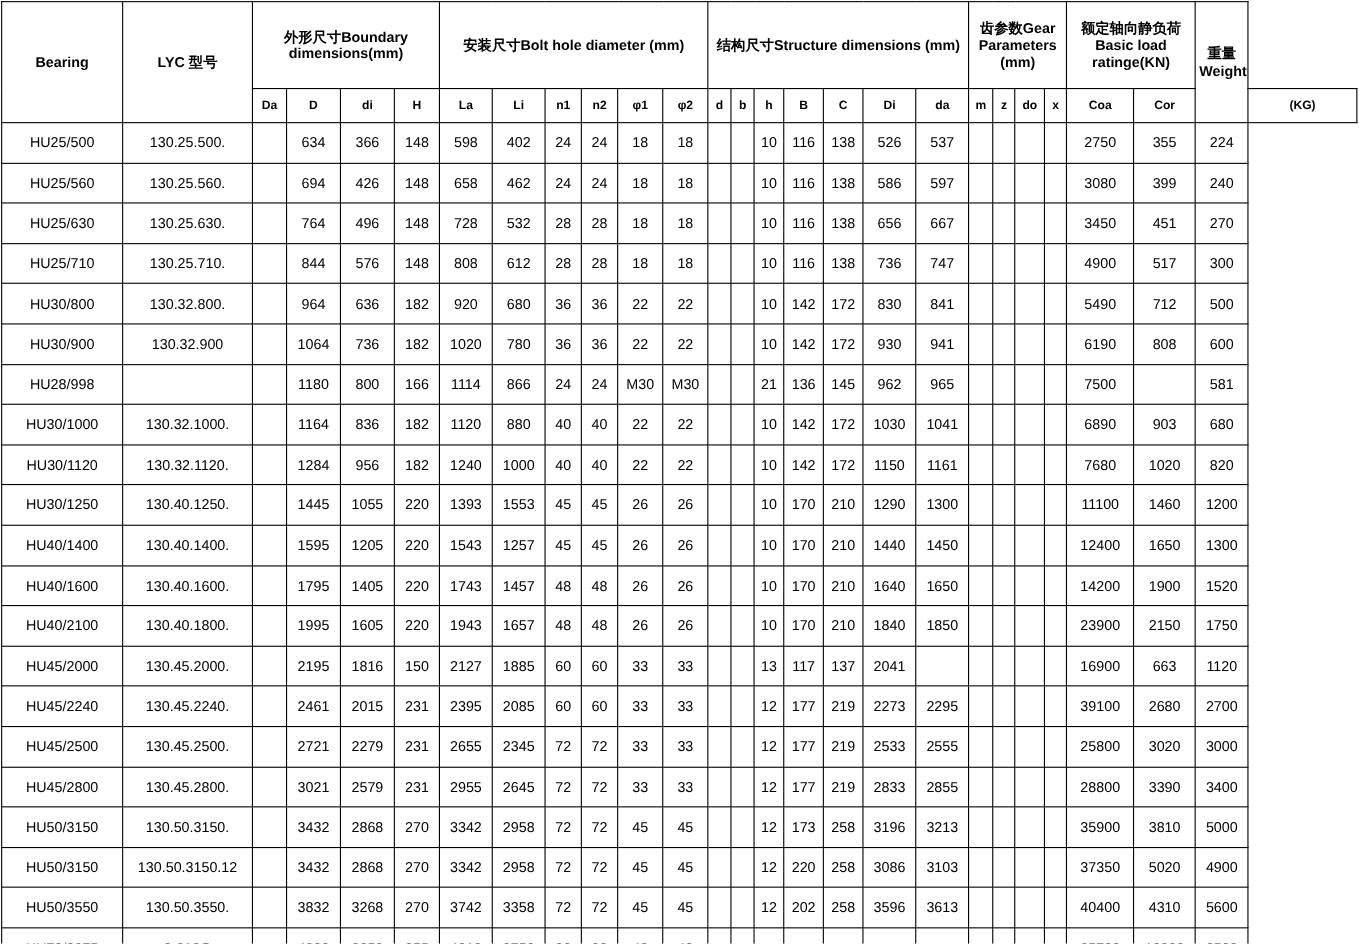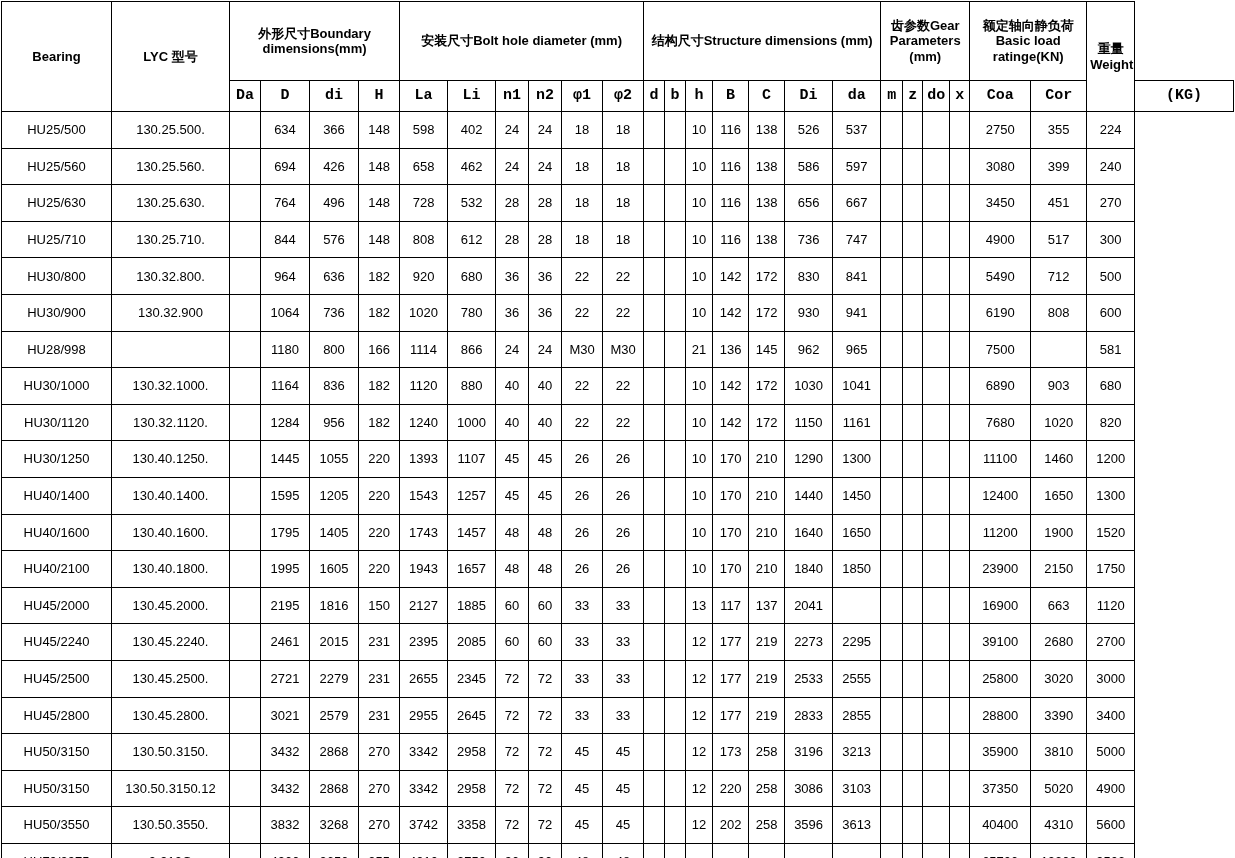--- a/index.html
+++ b/index.html
@@ -38,22 +38,21 @@
     white-space: nowrap;
   }
   table.spec thead th.group {
     height: 74px;
     font-size: 13px;
     white-space: normal;
     padding: 2px 3px;
   }
   table.spec thead th.sub {
     height: 30px;
-    font-size: 15px;
-    font-family: Liberation Mono, monospace;
+    font-size: 11px;
   }
   table.spec tbody td {
     height: 35.6px;
   }
   td.bearing {
     font-size: 13px;
   }
   td.model {
     font-size: 13px;
   }
@@ -410,21 +409,21 @@
           <td>820</td>
         </tr>
         <tr>
           <td class="bearing">HU30/1250</td>
           <td class="model">130.40.1250.</td>
           <td></td>
           <td>1445</td>
           <td>1055</td>
           <td>220</td>
           <td>1393</td>
-          <td>1107</td>
+          <td>1553</td>
           <td>45</td>
           <td>45</td>
           <td>26</td>
           <td>26</td>
           <td></td>
           <td></td>
           <td>10</td>
           <td>170</td>
           <td>210</td>
           <td>1290</td>
@@ -482,21 +481,21 @@
           <td></td>
           <td>10</td>
           <td>170</td>
           <td>210</td>
           <td>1640</td>
           <td>1650</td>
           <td></td>
           <td></td>
           <td></td>
           <td></td>
-          <td>11200</td>
+          <td>14200</td>
           <td>1900</td>
           <td>1520</td>
         </tr>
         <tr>
           <td class="bearing">HU40/2100</td>
           <td class="model">130.40.1800.</td>
           <td></td>
           <td>1995</td>
           <td>1605</td>
           <td>220</td>

